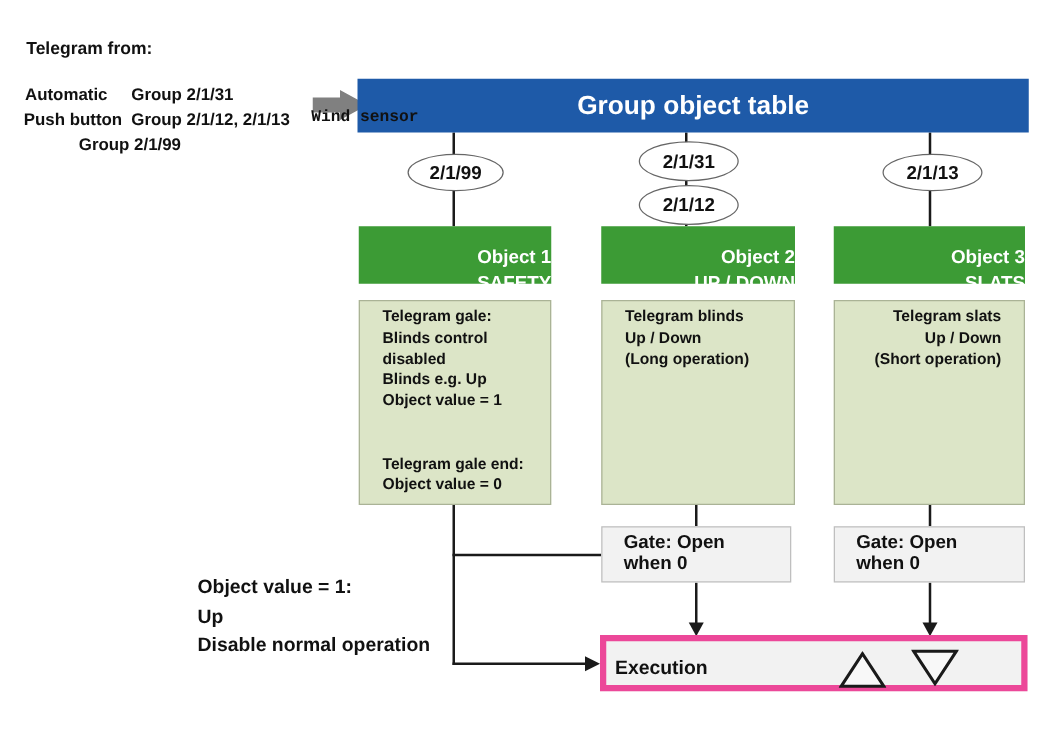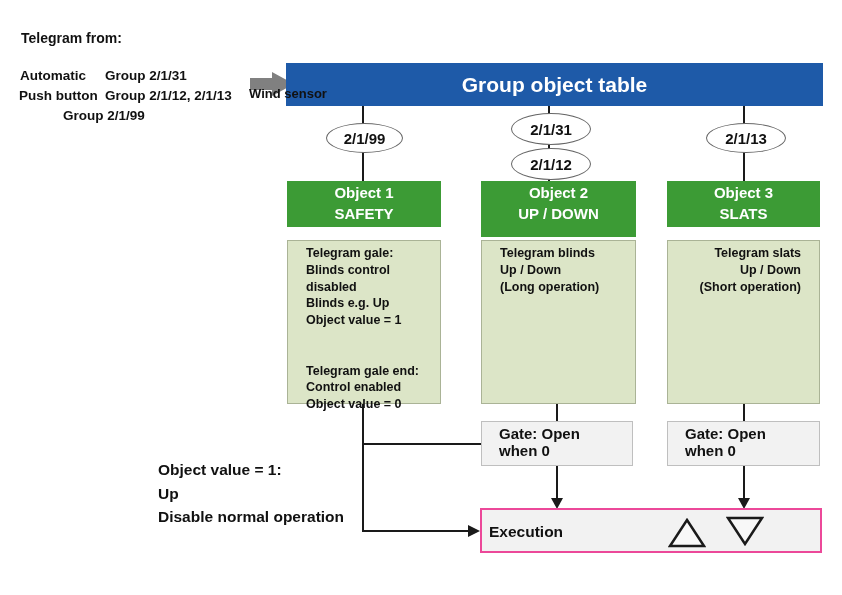--- a/index.html
+++ b/index.html
@@ -9,21 +9,21 @@
   }
   .abs{position:absolute;}
 
   
   .legend-title{left:21px;top:30px;font-size:14px;}
   .leg-r1s{left:20px;top:68px;font-size:13.5px;}
   .leg-r1g{left:105px;top:68px;font-size:13.5px;}
   .leg-r2s{left:19px;top:88px;font-size:13.5px;}
   .leg-r2g{left:105px;top:88px;font-size:13.5px;}
   .leg-r3g{left:63px;top:108px;font-size:13.5px;}
-  .wind-label{left:249px;top:86px;font-size:13px;z-index:5;}
+  .wind-label{left:249px;top:86px;font-size:13px;z-index:5;font-family:Liberation Mono, monospace;}
 
   
   .gray-arrow{left:250px;top:70px;z-index:1;}
 
   
   .header-bar{
     left:286px;top:63px;width:537px;height:43px;background:#1E5AA8;z-index:2;
     color:#ffffff;font-size:21px;text-align:center;line-height:43px;
   }
 
@@ -51,25 +51,25 @@
     background:#ffffff;border:1px solid #666666;border-radius:50%;z-index:2;
     font-size:15px;text-align:center;display:flex;align-items:center;justify-content:center;
   }
   .el1{left:326px;top:123px;width:75px;height:28px;}
   .el2{left:511px;top:113px;width:78px;height:30px;}
   .el3{left:511px;top:148px;width:78px;height:30px;}
   .el4{left:706px;top:123px;width:78px;height:28px;}
 
   
   .obj-box{
-    background:#3C9B35;color:#ffffff;text-align:center;font-size:15px;line-height:21px;
-    padding-top:1px;box-sizing:border-box;z-index:2;
+    background:#3C9B35;color:#ffffff;text-align:right;font-size:15px;line-height:21px;
+    padding-top:14px;box-sizing:border-box;z-index:2;
   }
   .obj1{left:287px;top:181px;width:154px;height:46px;}
-  .obj2{left:481px;top:181px;width:155px;height:56px;}
+  .obj2{left:481px;top:181px;width:155px;height:46px;}
   .obj3{left:667px;top:181px;width:153px;height:46px;}
 
   
   .content-box{
     background:#DCE5C7;border:1px solid #AAB396;box-sizing:border-box;z-index:2;
     font-size:12.5px;line-height:16.8px;padding:4px 18px;color:#111111;
   }
   .cnt1{left:287px;top:240px;width:154px;height:164px;}
   .cnt2{left:481px;top:240px;width:155px;height:164px;}
   .cnt3{left:667px;top:240px;width:153px;height:164px;text-align:right;}
@@ -81,21 +81,21 @@
     font-size:15px;padding:3px 17px;color:#111111;
   }
   .gate1{left:481px;top:421px;width:152px;height:45px;}
   .gate2{left:667px;top:421px;width:153px;height:45px;}
 
   
   .note{left:158px;top:458px;font-size:15.5px;line-height:23.5px;}
 
   
   .exec-box{
-    left:480px;top:508px;width:342px;height:45px;background:#F2F2F2;border:2px solid #ec4899;
+    left:480px;top:508px;width:342px;height:45px;background:#F2F2F2;border:5px solid #ec4899;
     box-sizing:border-box;z-index:2;
   }
   .exec-label{position:absolute;left:7px;top:0;height:43px;line-height:43px;font-size:15.5px;}
   .tri-up{position:absolute;left:186px;top:8px;}
   .tri-down{position:absolute;left:244px;top:6px;}
 </style>
 </head>
 <body>
 
 <div id="canvas">
@@ -137,21 +137,20 @@
   </div>
 
   <div class="abs content-box cnt1">
     <div>Telegram gale:</div>
     <div>Blinds control disabled</div>
     <div>Blinds e.g. Up</div>
     <div>Object value = 1</div>
     <div></div>
     <div></div>
     <div>Telegram gale end:</div>
-    <div>Control enabled</div>
     <div>Object value = 0</div>
   </div>
   <div class="abs content-box cnt2">
     <div>Telegram blinds</div>
     <div>Up / Down</div>
     <div>(Long operation)</div>
   </div>
   <div class="abs content-box cnt3">
     <div>Telegram slats</div>
     <div>Up / Down</div>

